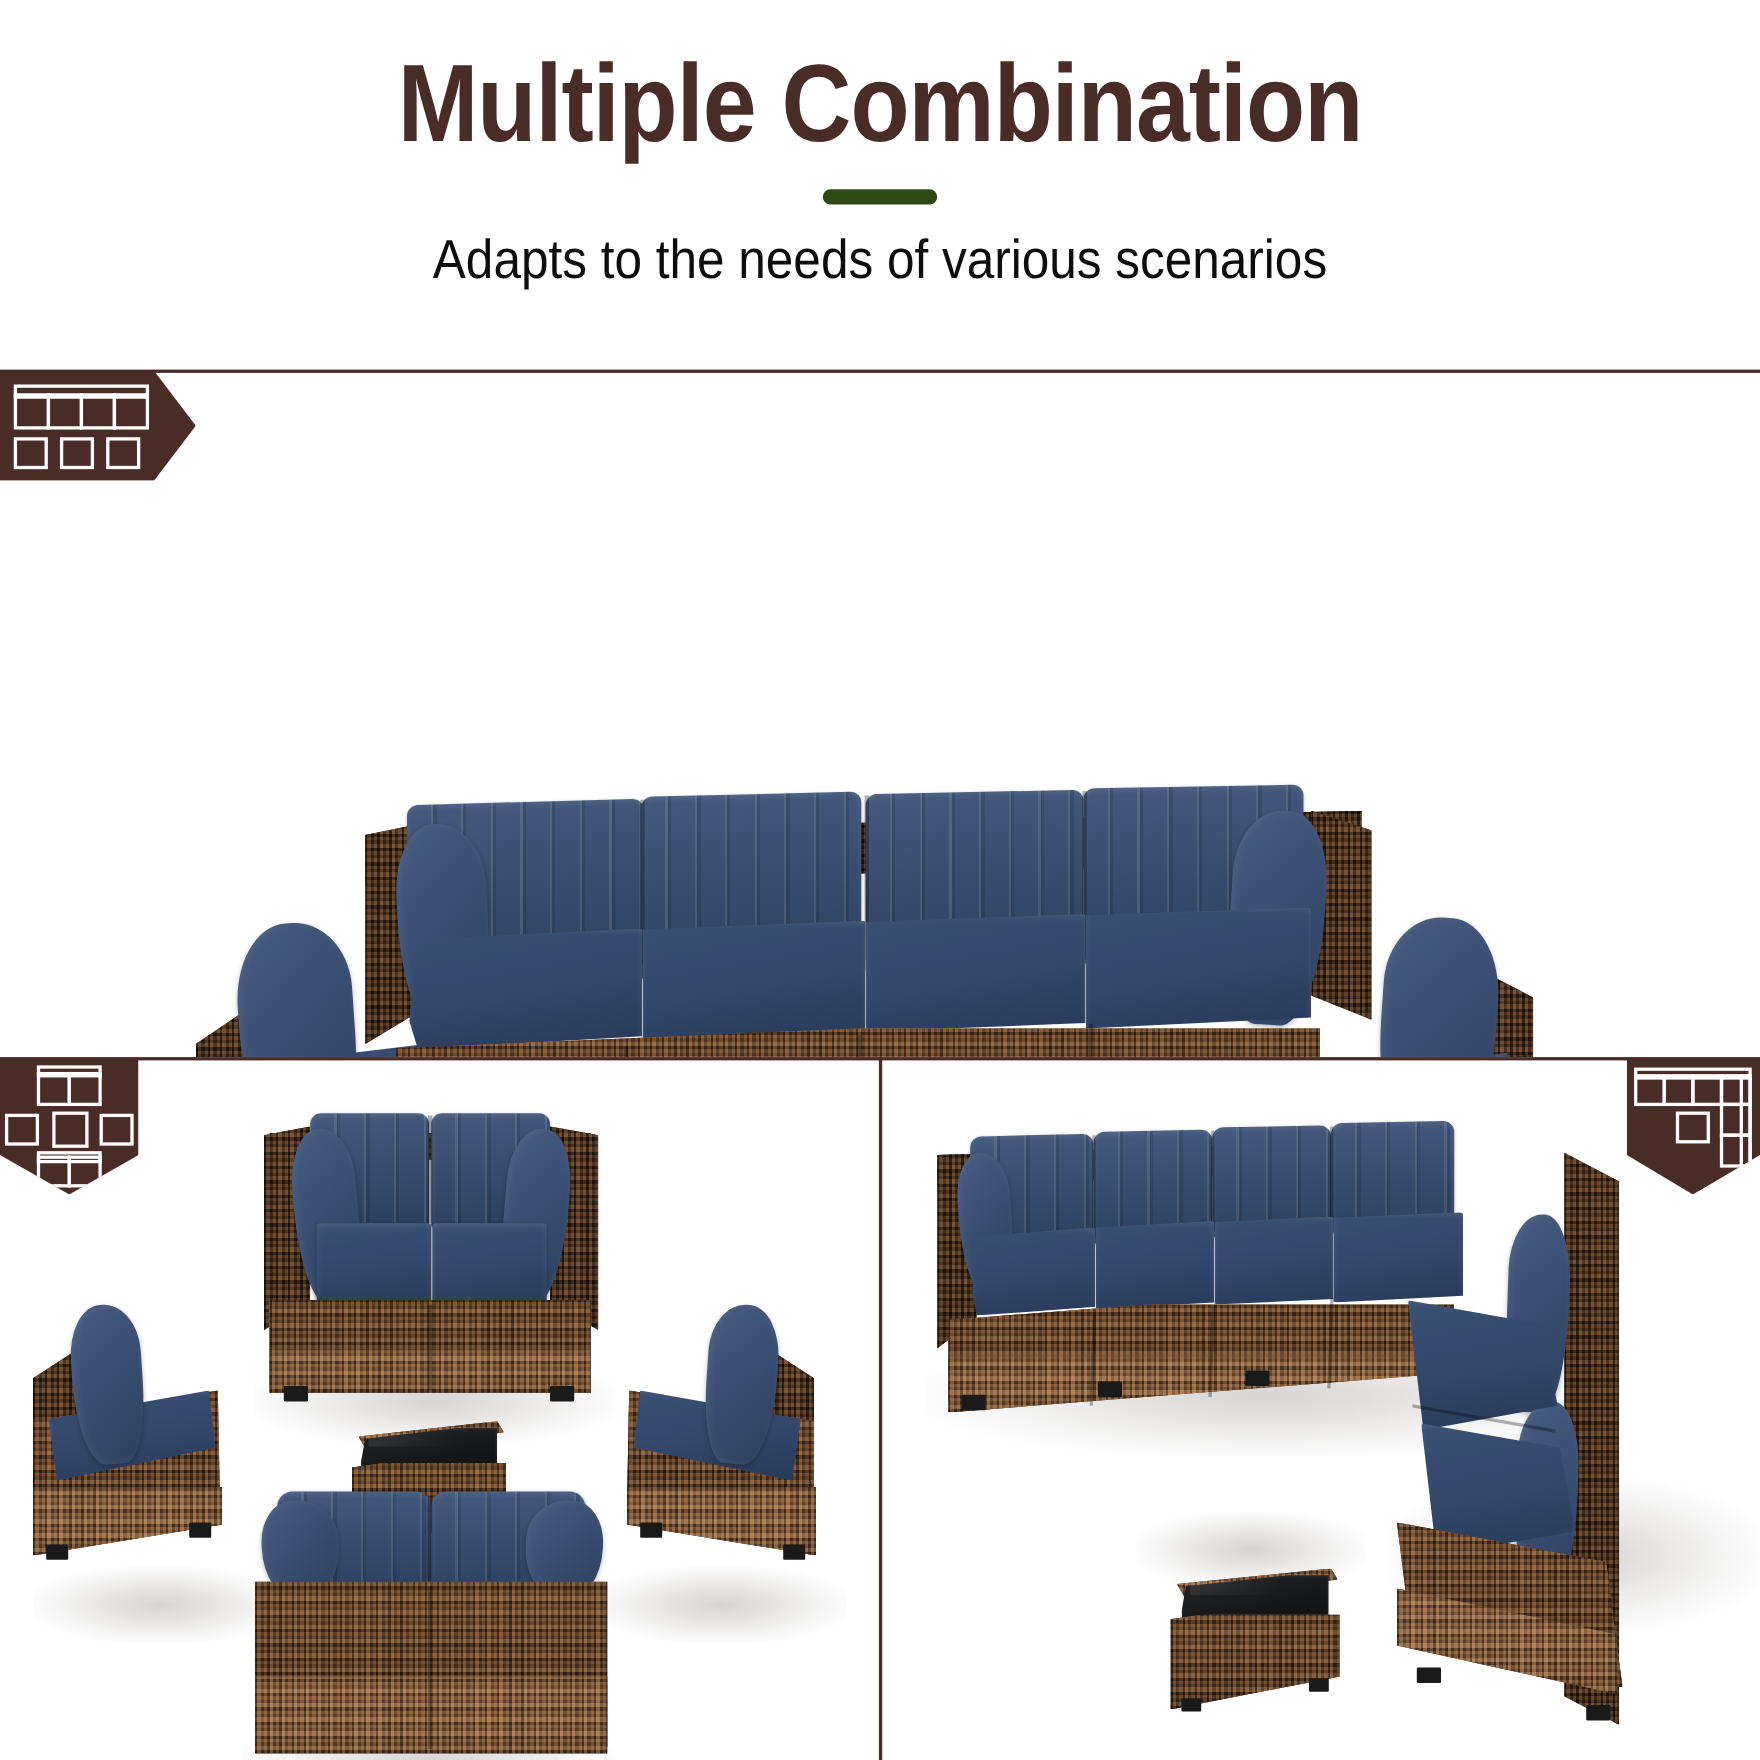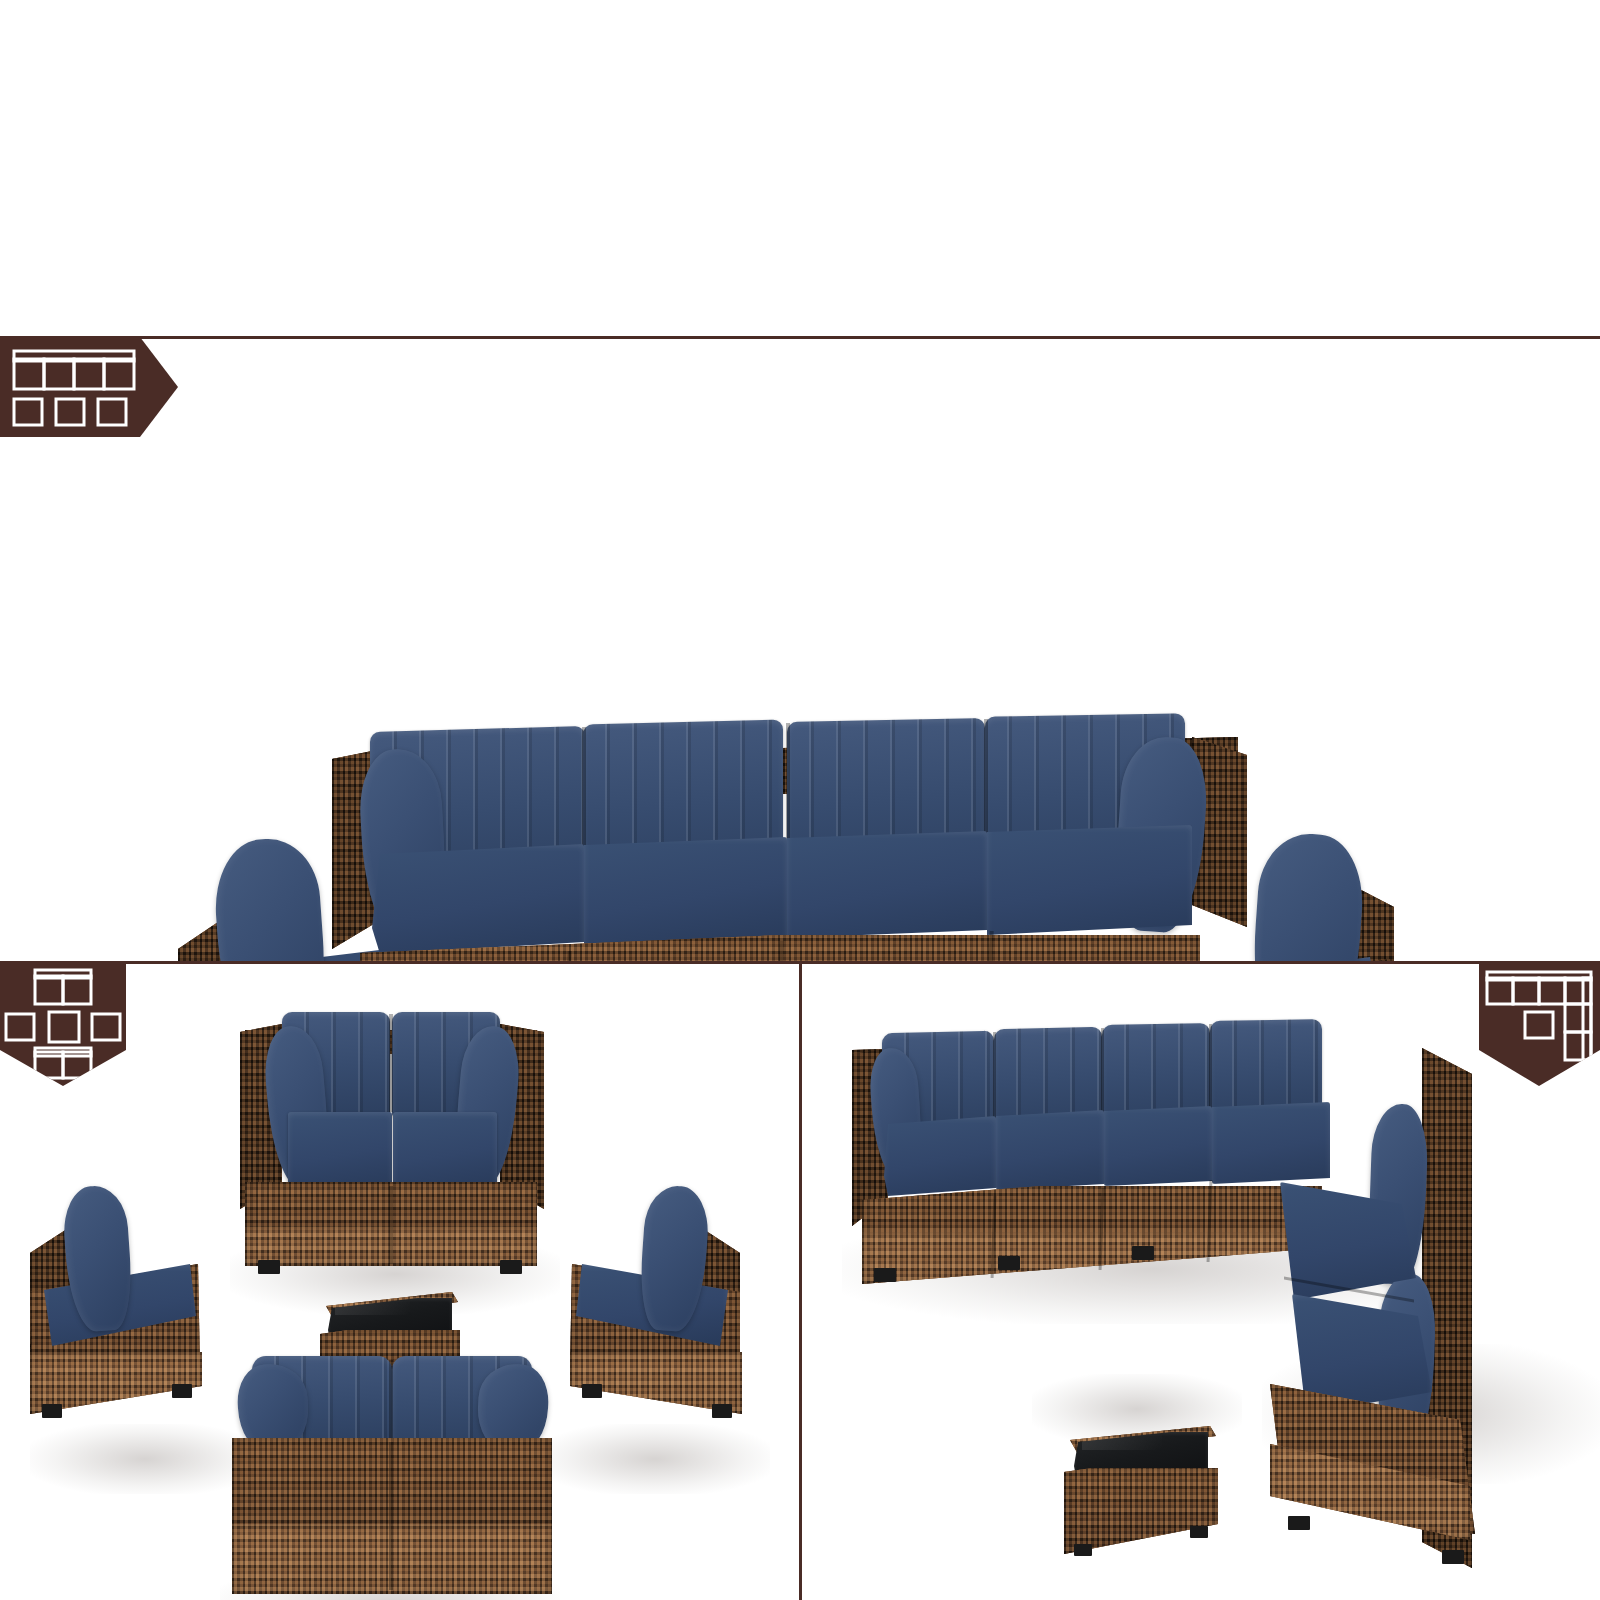--- a/index.html
+++ b/index.html
@@ -167,20 +167,25 @@
     background:radial-gradient(ellipse at center,rgba(120,110,105,.30) 0%,rgba(150,145,140,.10) 55%,rgba(255,255,255,0) 78%);
     pointer-events:none;
   }
   .seam{position:absolute;background:rgba(0,0,0,.30);}
 </style>
 </head>
 <body>
 
 <div class="page">
 
+  <div class="header">
+    <div class="title">Multiple Combination</div>
+    <div class="divider-dash"></div>
+    <div class="subtitle">Adapts to the needs of various scenarios</div>
+  </div>
 
   <div class="hrule rule-top"></div>
   <div class="hrule rule-mid"></div>
   <div class="vrule"></div>
 
   <div class="panel panel-top">
 
     <div class="shadow" style="left:330px;top:600px;width:920px;height:120px;"></div>
 
     <div class="fur">

